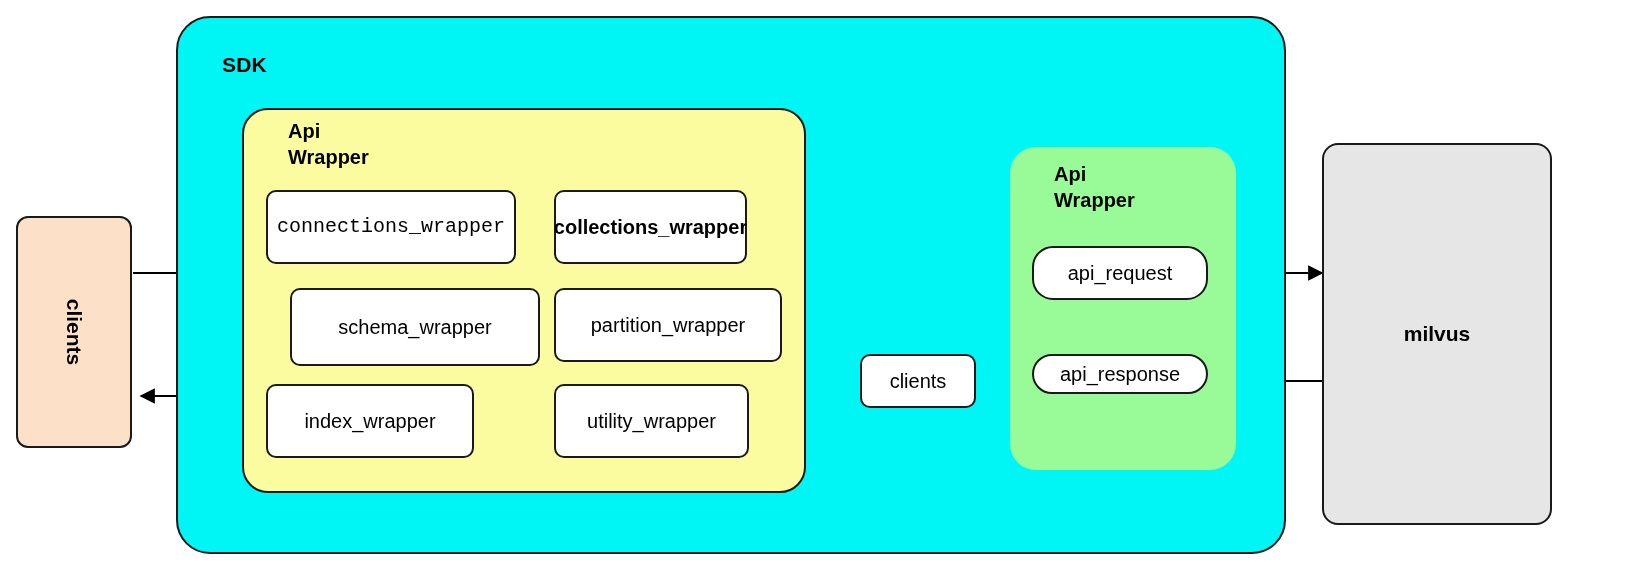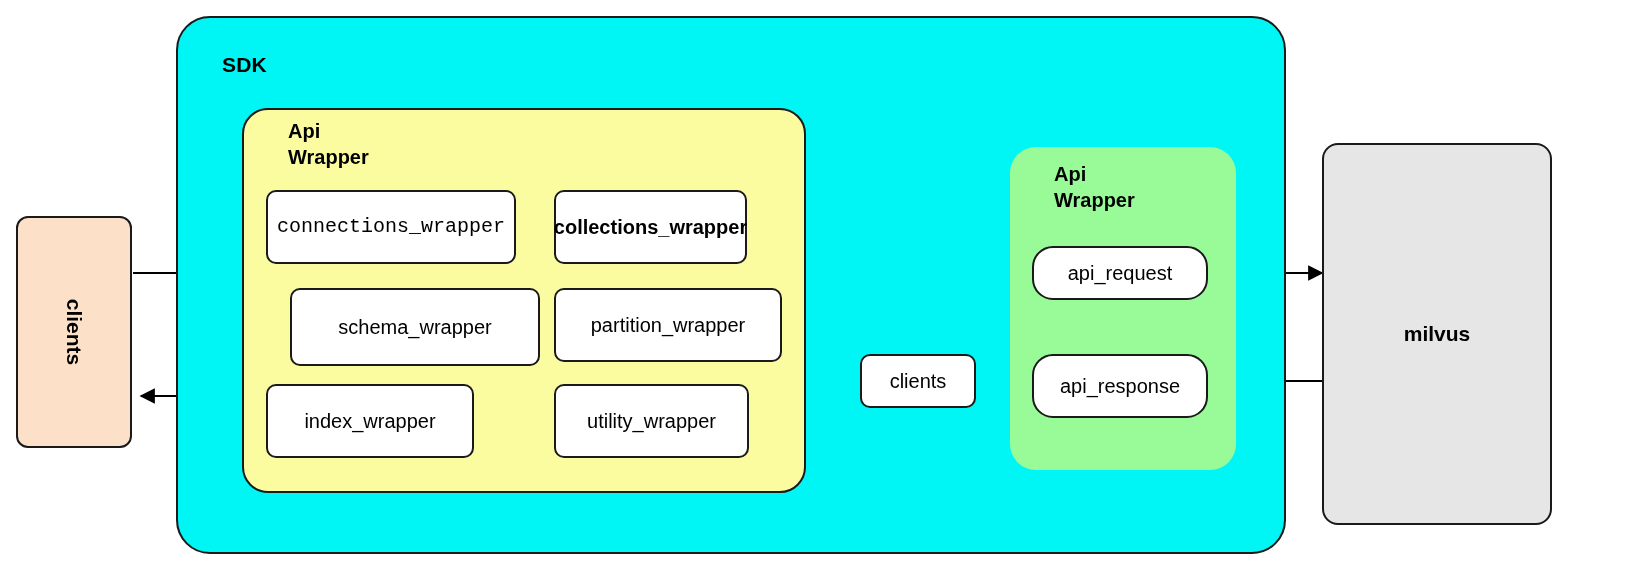--- a/index.html
+++ b/index.html
@@ -167,21 +167,21 @@
   <div class="node gateway">
     <div class="gateway-label">
       <div>Api</div>
       <div>Wrapper</div>
     </div>
   </div>
 
   <div class="node gw-leaf" style="left:1032px;top:246px;width:176px;height:54px;">
     <span>api_request</span>
   </div>
-  <div class="node gw-leaf" style="left:1032px;top:354px;width:176px;height:64px;">
+  <div class="node gw-leaf" style="left:1032px;top:354px;width:176px;height:40px;">
     <span>api_response</span>
   </div>
 
   <div class="node milvus">
     <span>milvus</span>
   </div>
 
 </div>
 
 </body></html>

